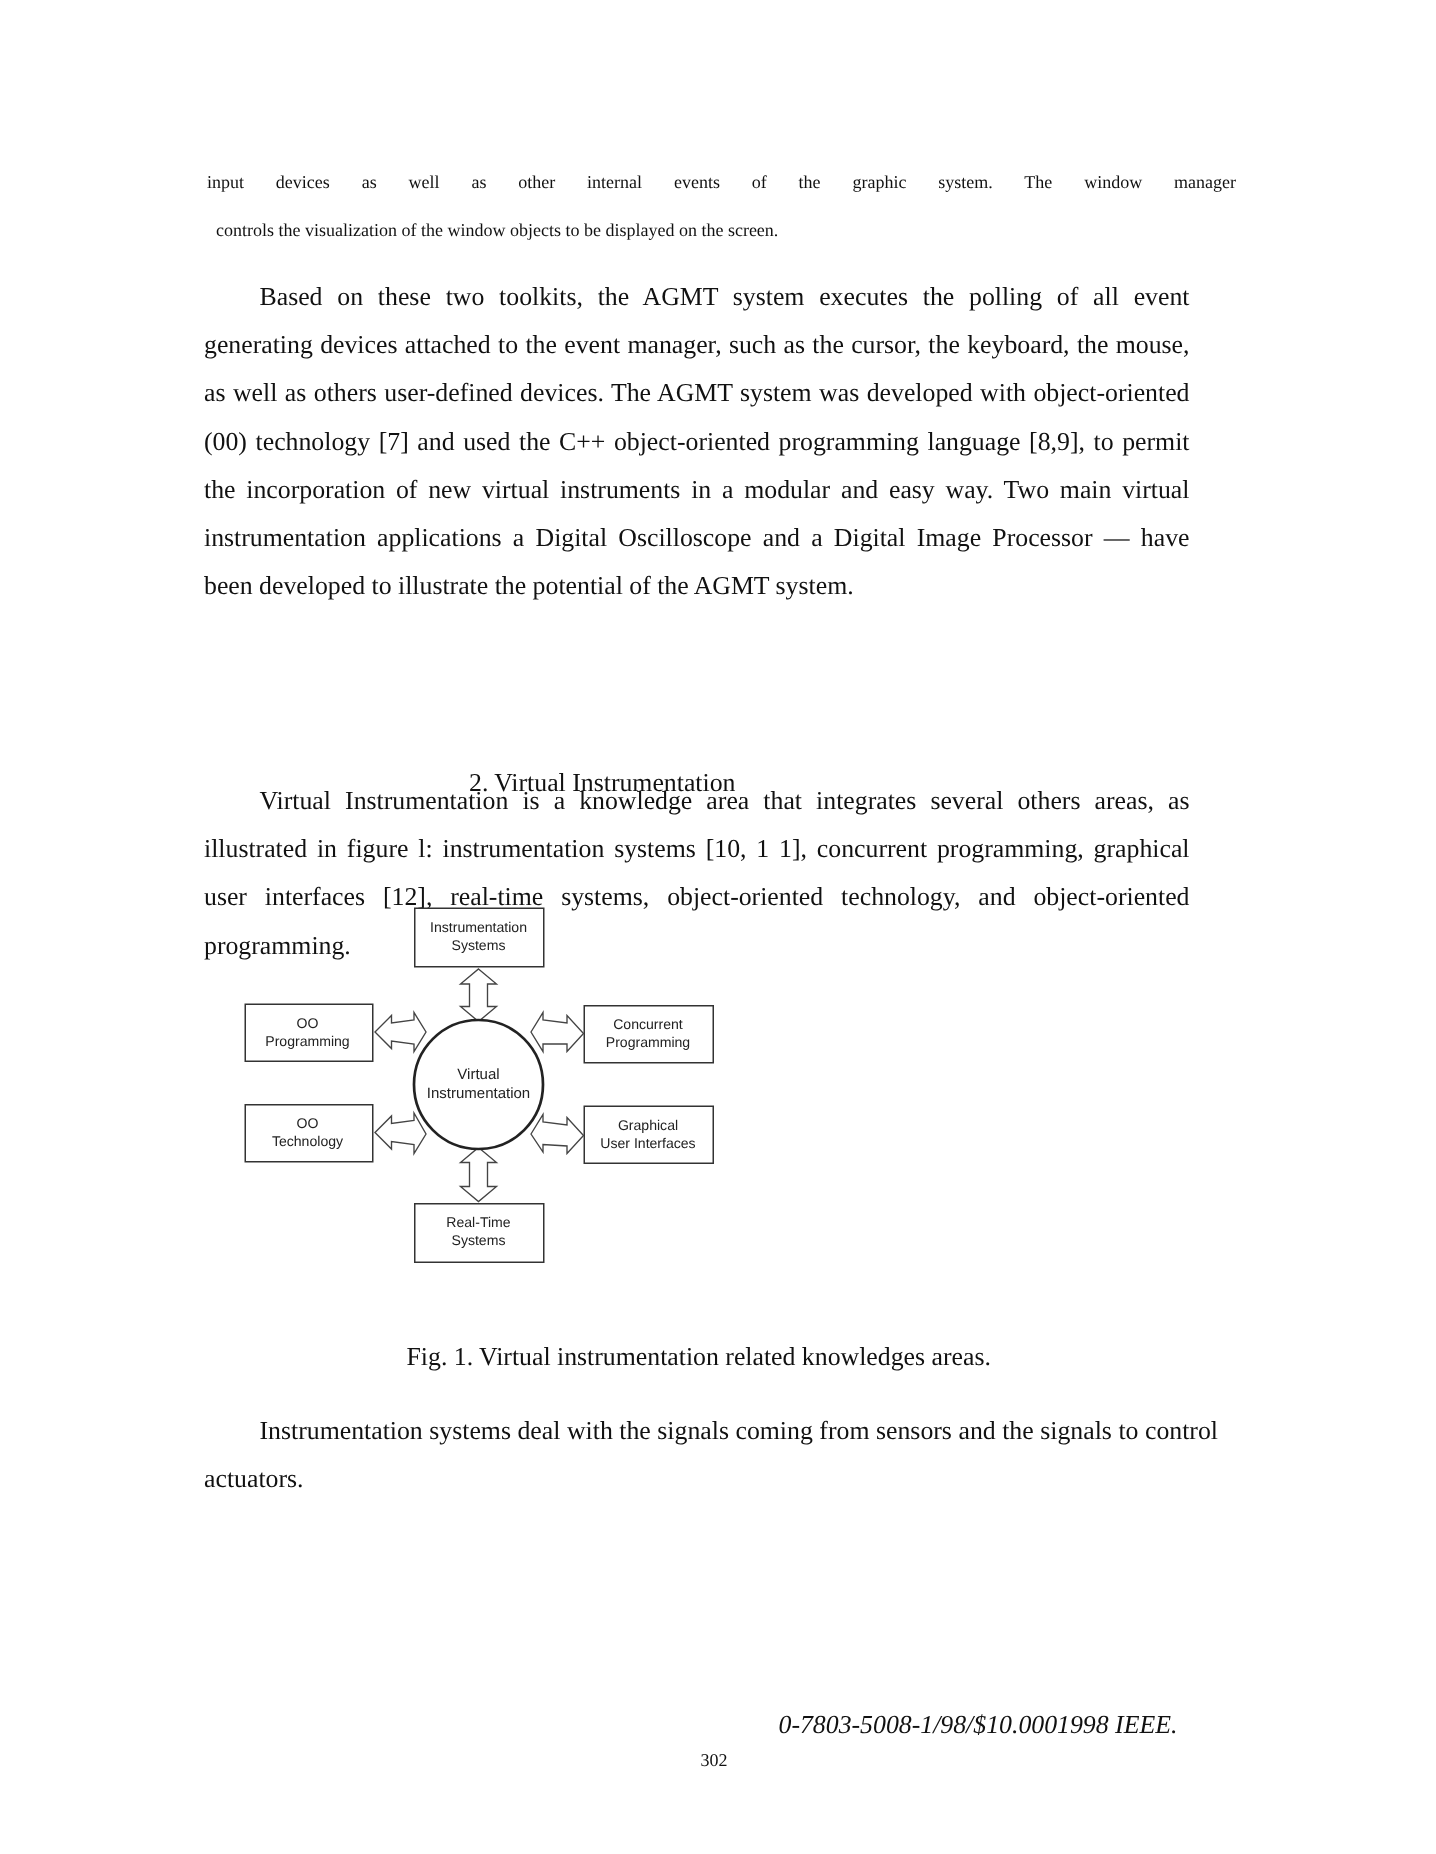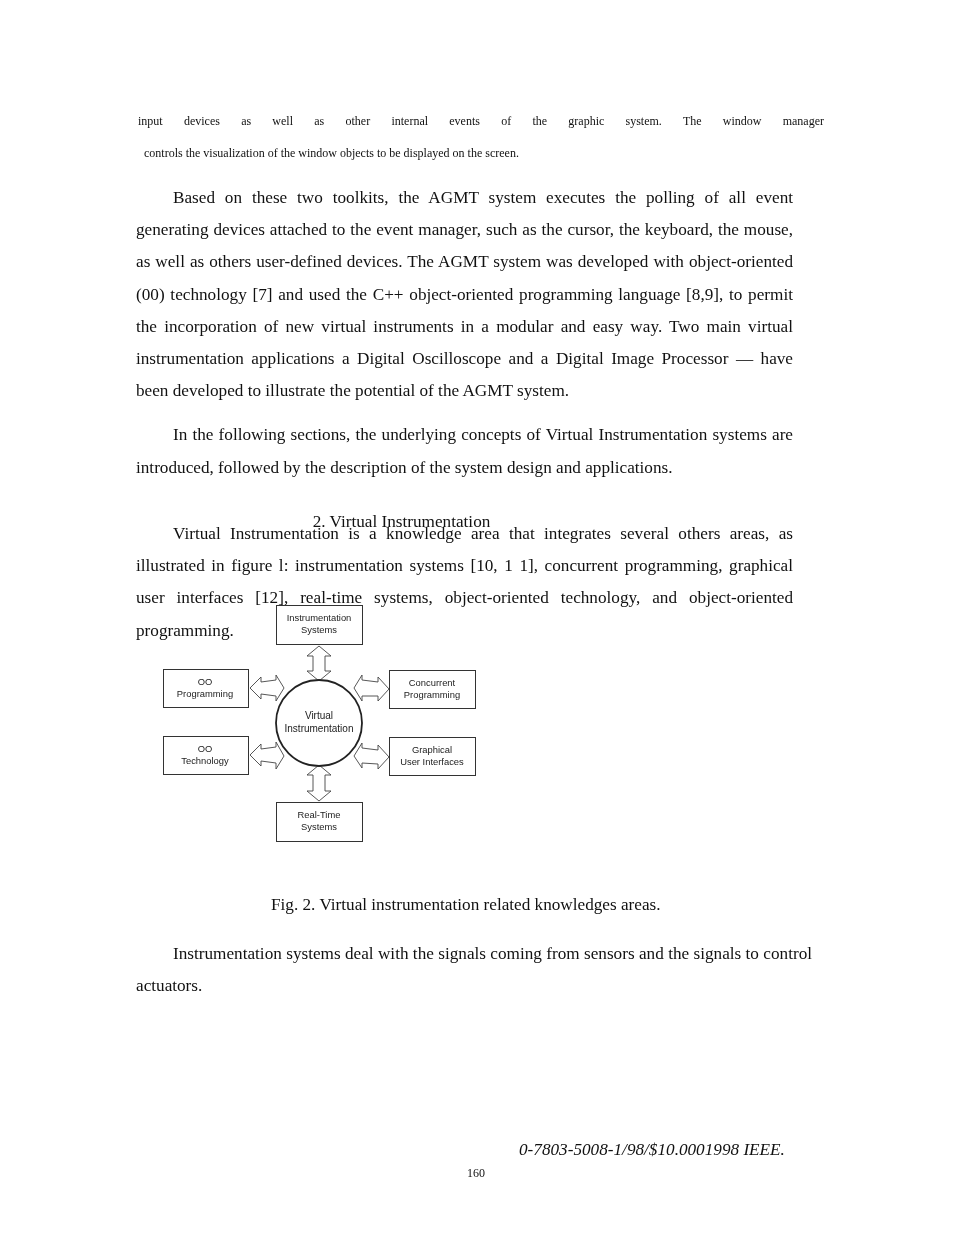--- a/index.html
+++ b/index.html
@@ -21,21 +21,20 @@
     .dlabel { font-family: "Liberation Sans", "DejaVu Sans", sans-serif; font-size: 9.4px; fill: #222; }
   </style>
 </head>
 <body>
 
 <div class="line just" style="left:138px; top:110px; width:686px;">input devices as well as other internal events of the graphic system. The window manager</div>
 <div class="line" style="left:144px; top:142px;">controls the visualization of the window objects to be displayed on the screen.</div>
 
 <div class="blk" style="left:124px; top:170px; width:681px;">
   <p class="ind">Based on these two toolkits, the AGMT system executes the polling of all event generating devices attached to the event manager, such as the cursor, the keyboard, the mouse, as well as others user-defined devices. The AGMT system was developed with object-oriented (00) technology [7] and used the C++ object-oriented programming language [8,9], to permit the incorporation of new virtual instruments in a modular and easy way. Two main virtual instrumentation applications a Digital Oscilloscope and a Digital Image Processor — have been developed to illustrate the potential of the AGMT system.</p>
-  <p class="ind">In the following sections, the underlying concepts of Virtual Instrumentation systems are introduced, followed by the description of the system design and applications.</p>
 </div>
 
 <div class="heading">
   <span>2. Virtual Instrumentation</span>
 </div>
 
 <div class="blk" style="left:124px; top:506px; width:681px;">
   <p class="ind">Virtual Instrumentation is a knowledge area that integrates several others areas, as illustrated in figure l: instrumentation systems [10, 1 1], concurrent programming, graphical user interfaces [12], real-time systems, object-oriented technology, and object-oriented programming.</p>
 </div>
 
@@ -86,20 +85,20 @@
 
       <text class="dlabel" x="319" y="852">Real-Time</text>
       <text class="dlabel" x="319" y="864">Systems</text>
 
       <text class="dlabel" x="319" y="753" style="font-size:10px">Virtual</text>
       <text class="dlabel" x="319" y="766" style="font-size:10px">Instrumentation</text>
     </g>
   </svg>
 </div>
 
-<div class="caption">Fig. 2. Virtual instrumentation related knowledges areas.</div>
+<div class="caption">Fig. 1. Virtual instrumentation related knowledges areas.</div>
 
 <div class="blk" style="left:124px; top:926px; width:700px;">
   <p class="ind">Instrumentation systems deal with the signals coming from sensors and the signals to control actuators.</p>
 </div>
 
 <div class="footer-code">0-7803-5008-1/98/$10.0001998 IEEE.</div>
-<div class="page-num">160</div>
+<div class="page-num">302</div>
 
 </body></html>

